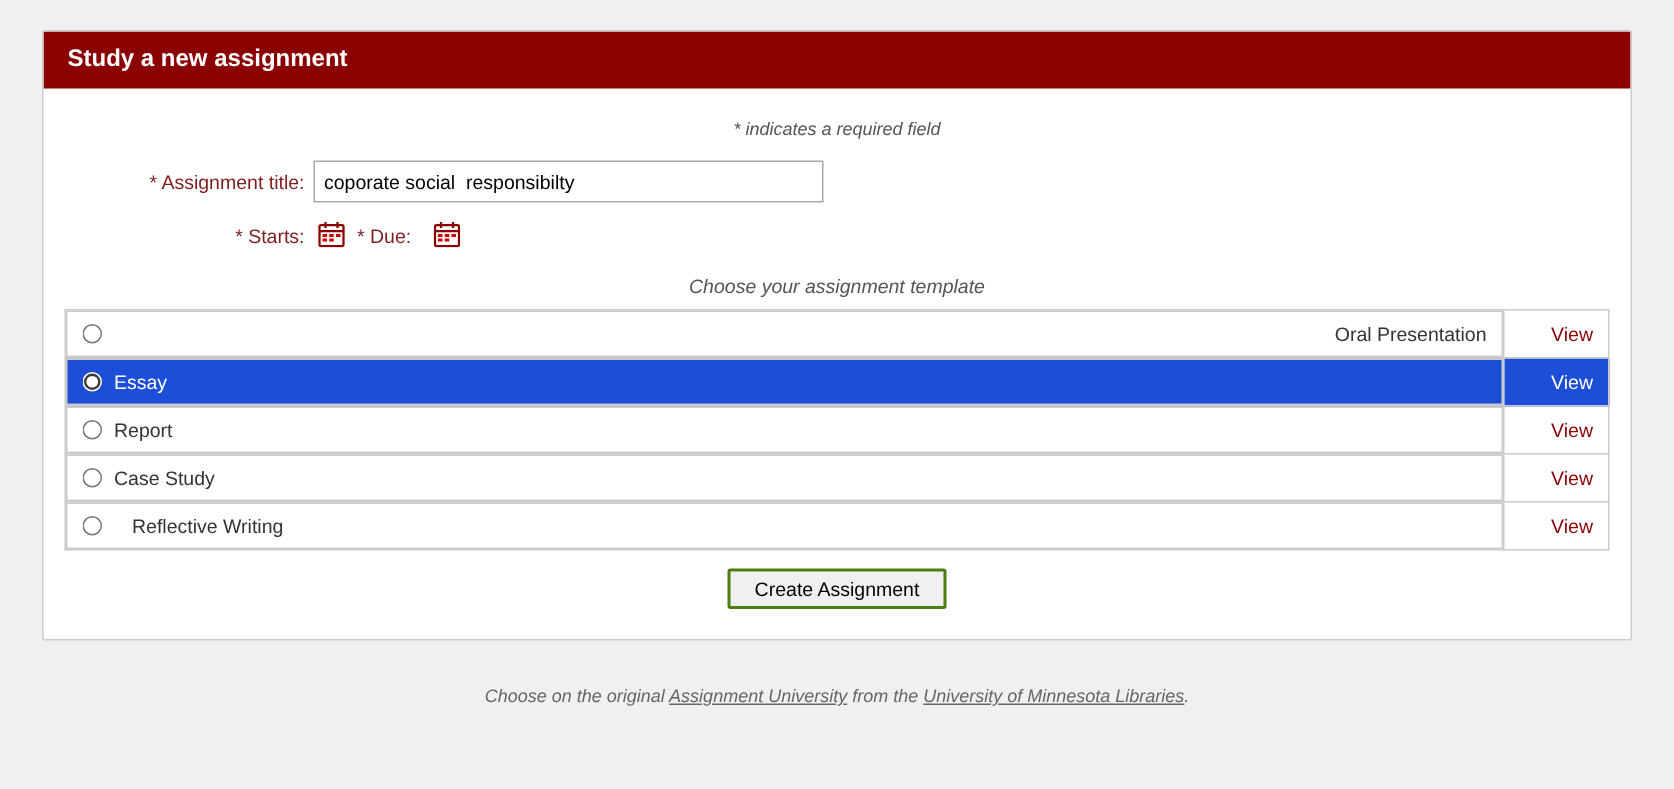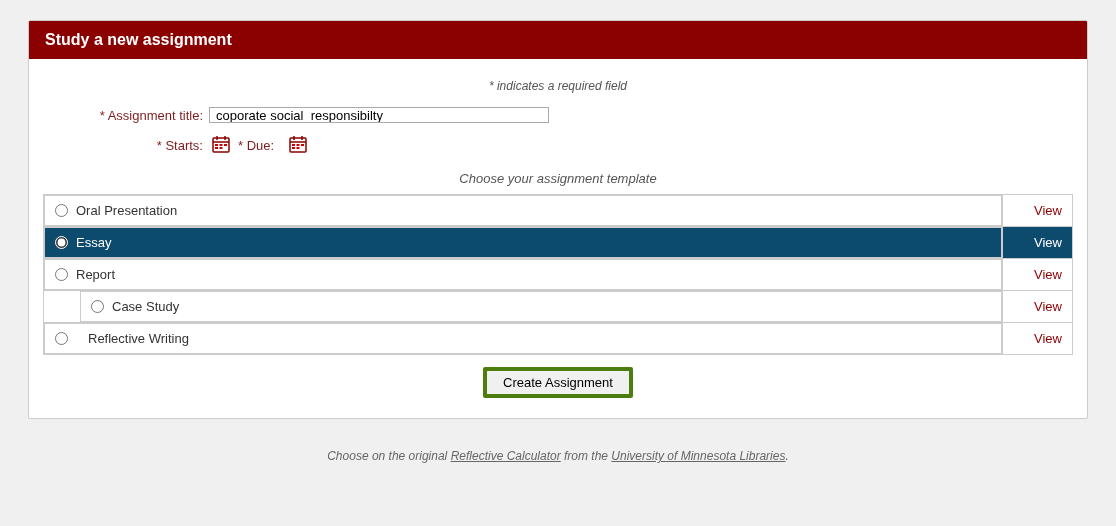--- a/index.html
+++ b/index.html
@@ -54,21 +54,21 @@
       min-width: 160px;
       margin-right: 6px;
       color: #7f1d1d;
       font-size: 13px;
     }
 
     .form-input {
       border: 1px solid #aaa;
       padding: 3px 6px;
       font-size: 13px;
-      height: 16px;
+      height: 28px;
     }
 
     .title-input {
       width: 340px;
     }
 
     .date-input {
       width: 100px;
     }
 
@@ -104,21 +104,21 @@
       width: 100%;
       border-collapse: collapse;
       margin-bottom: 12px;
     }
 
     .template-table tr {
       border: 1px solid #ccc;
     }
 
     .template-table tr.selected-row {
-      background: #0c4a6e;
+      background: #1d4ed8;
       color: #fff;
     }
 
     .template-table tr.selected-row td {
       color: #fff;
     }
 
     .template-table td {
       padding: 7px 10px;
       border: 1px solid #ccc;
@@ -147,21 +147,21 @@
       color: #fff;
     }
 
     .create-btn-row {
       text-align: center;
       margin-top: 8px;
     }
 
     .create-btn {
       background: #f0f0f0;
-      border: 4px solid #4d7c0f;
+      border: 2px solid #4d7c0f;
       padding: 4px 16px;
       font-size: 13px;
       cursor: pointer;
       border-radius: 2px;
     }
 
     .footer-note {
       font-style: italic;
       color: #666;
       font-size: 12px;
@@ -221,42 +221,42 @@
           </svg>
         </span>
       </div>
     </div>
 
     <div class="choose-template-section">Choose your assignment template</div>
 
     <table class="template-table">
       <tbody id="template-rows">
           <tr>
-            <td style="display: flex; align-items: center; gap: 8px; border: 1px solid rgb(204, 204, 204); padding: 7px 10px;">
+            <td style="display: flex; align-items: center; gap: 8px; border: 1px solid rgb(204, 204, 204); padding: 7px 10px; justify-content: space-between;">
               <input type="radio" name="template" value="oral" style="accent-color: rgb(139, 0, 0);">
               <span>Oral Presentation</span>
             </td>
             <td style="text-align: right; width: 70px; padding: 7px 10px; border: 1px solid rgb(204, 204, 204); vertical-align: middle;"><a href="#" class="view-link">View</a></td>
           </tr>
           <tr class="selected-row">
             <td style="display: flex; align-items: center; gap: 8px; border: 1px solid rgb(204, 204, 204); padding: 7px 10px;">
               <input type="radio" name="template" value="essay" checked="" style="accent-color: rgb(255, 255, 255);">
               <span style="color: rgb(255, 255, 255);">Essay</span>
             </td>
             <td style="text-align: right; width: 70px; padding: 7px 10px; border: 1px solid rgb(204, 204, 204); vertical-align: middle;"><a href="#" class="view-link" style="color: rgb(255, 255, 255);">View</a></td>
           </tr>
           <tr>
             <td style="display: flex; align-items: center; gap: 8px; border: 1px solid rgb(204, 204, 204); padding: 7px 10px;">
               <input type="radio" name="template" value="report" style="accent-color: rgb(139, 0, 0);">
               <span>Report</span>
             </td>
             <td style="text-align: right; width: 70px; padding: 7px 10px; border: 1px solid rgb(204, 204, 204); vertical-align: middle;"><a href="#" class="view-link">View</a></td>
           </tr>
           <tr>
-            <td style="display: flex; align-items: center; gap: 8px; border: 1px solid rgb(204, 204, 204); padding: 7px 10px; margin-left: 36px;">
+            <td style="display: flex; align-items: center; gap: 8px; border: 1px solid rgb(204, 204, 204); padding: 7px 10px;">
               <input type="radio" name="template" value="casestudy" style="accent-color: rgb(139, 0, 0);">
               <span>Case Study</span>
             </td>
             <td style="text-align: right; width: 70px; padding: 7px 10px; border: 1px solid rgb(204, 204, 204); vertical-align: middle;"><a href="#" class="view-link">View</a></td>
           </tr>
           <tr>
             <td style="display: flex; align-items: center; gap: 20px; border: 1px solid rgb(204, 204, 204); padding: 7px 10px;">
               <input type="radio" name="template" value="reflective" style="accent-color: rgb(139, 0, 0);">
               <span>Reflective Writing</span>
             </td>
@@ -265,14 +265,14 @@
         </tbody>
     </table>
 
     <div class="create-btn-row">
       <button class="create-btn">Create Assignment</button>
     </div>
   </div>
 </div>
 
 <div class="footer-note">
-  <span>Choose on the original </span><a href="#">Reflective Calculator</a><span> from the </span><a href="#">University of Minnesota Libraries</a><span>.</span>
+  <span>Choose on the original </span><a href="#">Assignment University</a><span> from the </span><a href="#">University of Minnesota Libraries</a><span>.</span>
 </div>
 
 </body></html>

